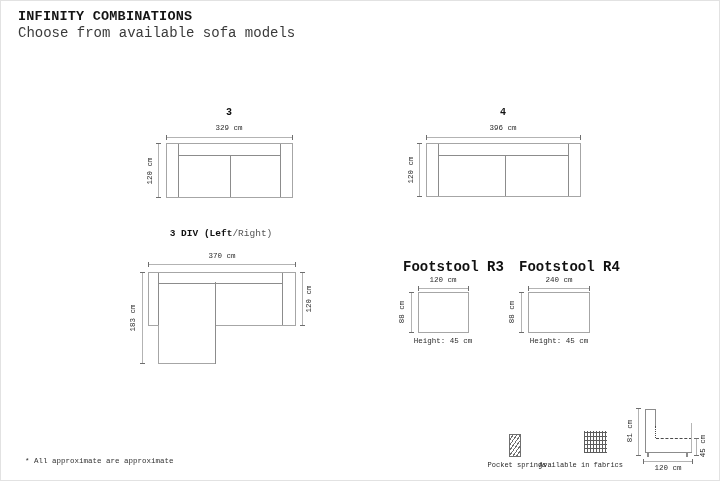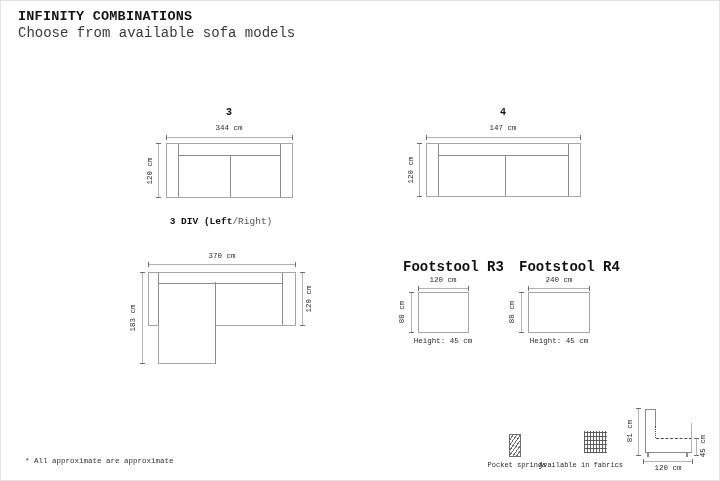--- a/index.html
+++ b/index.html
@@ -52,44 +52,44 @@
 </style>
 </head>
 <body>
 
 <div class="canvas">
 
   <div class="title">INFINITY COMBINATIONS</div>
   <div class="subtitle">Choose from available sofa models</div>
 
   <div class="t tc model" style="left:188px;top:106px;width:80px;">3</div>
-  <div class="t tc" style="left:188px;top:123px;width:80px;">344 cm</div>
+  <div class="t tc" style="left:188px;top:123px;width:80px;">329 cm</div>
   <div class="dimh" style="left:165px;top:134px;width:127px;"></div>
   <div class="dimv" style="left:155px;top:142px;height:55px;"></div>
   <div class="vt" style="left:119px;top:165px;">120 cm</div>
   <div class="figure" style="left:165px;top:142px;width:127px;height:55px;">
     <div class="line v" style="left:11px;top:0;height:100%;"></div>
     <div class="line v" style="right:11px;top:0;height:100%;"></div>
     <div class="line h" style="left:11px;right:11px;top:11px;"></div>
     <div class="line v" style="left:63px;top:11px;bottom:0;"></div>
   </div>
 
   <div class="t tc model" style="left:462px;top:106px;width:80px;">4</div>
-  <div class="t tc" style="left:462px;top:123px;width:80px;">147 cm</div>
+  <div class="t tc" style="left:462px;top:123px;width:80px;">396 cm</div>
   <div class="dimh" style="left:425px;top:134px;width:155px;"></div>
   <div class="dimv" style="left:416px;top:142px;height:54px;"></div>
   <div class="vt" style="left:380px;top:164px;">120 cm</div>
   <div class="figure" style="left:425px;top:142px;width:155px;height:54px;">
     <div class="line v" style="left:11px;top:0;height:100%;"></div>
     <div class="line v" style="right:11px;top:0;height:100%;"></div>
     <div class="line h" style="left:11px;right:11px;top:11px;"></div>
     <div class="line v" style="left:78px;top:11px;bottom:0;"></div>
   </div>
 
-  <div class="t tc model" style="left:120px;top:215px;width:200px;font-size:9.5px;">
+  <div class="t tc model" style="left:120px;top:227px;width:200px;font-size:9.5px;">
     <span>3 DIV (Left</span><span class="light">/Right)</span>
   </div>
   <div class="t tc" style="left:181px;top:251px;width:80px;">370 cm</div>
   <div class="dimh" style="left:147px;top:261px;width:148px;"></div>
   <div class="dimv" style="left:139px;top:271px;height:92px;"></div>
   <div class="vt" style="left:102px;top:312px;">183 cm</div>
   <div class="dimv" style="left:299px;top:271px;height:54px;"></div>
   <div class="vt" style="left:278px;top:293px;">120 cm</div>
   <div class="figure" style="left:147px;top:271px;width:148px;height:54px;">
     <div class="line v" style="left:9px;top:0;height:100%;"></div>

